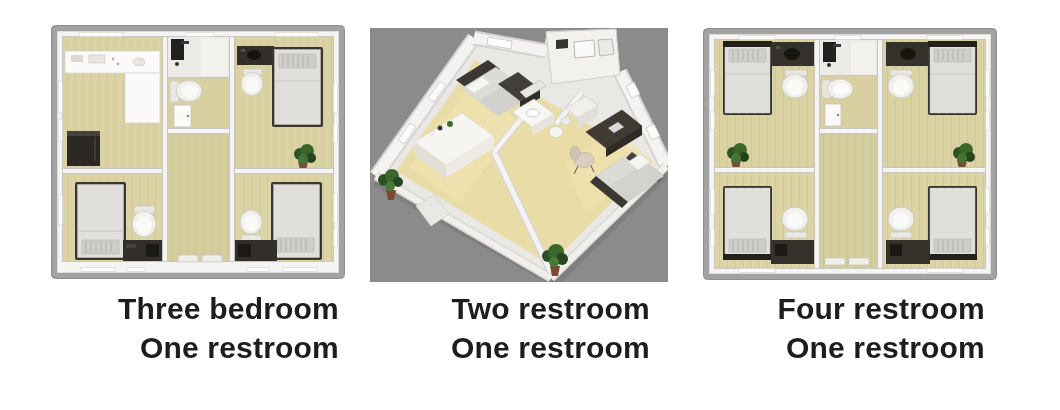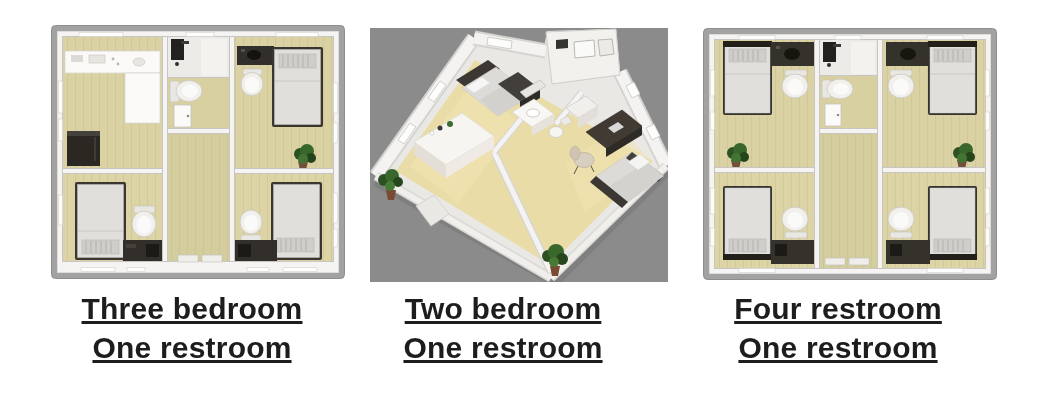--- a/index.html
+++ b/index.html
@@ -4,24 +4,23 @@
 <style>
   html,body{margin:0;padding:0;}
   body{
     width:1060px;height:410px;position:relative;overflow:hidden;
     background:#ffffff;
     font-family:"Liberation Sans","DejaVu Sans",sans-serif;
   }
   .plan-card{position:absolute;margin:0;padding:0;}
   .plan-card svg{display:block;width:100%;height:100%;}
   .caption{
-    position:absolute;top:289px;text-align:center;
+    position:absolute;top:289px;text-align:right;
     font-weight:700;font-size:30px;line-height:39px;color:#1d1d1d;
     letter-spacing:0.2px;
-    text-decoration:underline;
   }
 </style>
 </head>
 <body>
 
 <figure class="plan-card" style="left:51px;top:25px;width:294px;height:254px;">
 <svg viewBox="0 0 294 254">
   <defs>
     <pattern id="plkA" width="8" height="12" patternUnits="userSpaceOnUse">
       <line x1="0.5" y1="0" x2="0.5" y2="12" stroke="#c3ba8e" stroke-width="1" opacity="0.45"></line>
@@ -457,19 +456,19 @@
         <rect x="224" y="240.5" width="36" height="4"></rect>
   </g>
 </svg>
 </figure>
 
 <div class="caption" style="left:45px;width:294px;">
   <div>Three bedroom</div>
   <div>One restroom</div>
 </div>
 <div class="caption" style="left:356px;width:294px;">
-  <div>Two bedroom</div>
+  <div>Two restroom</div>
   <div>One restroom</div>
 </div>
 <div class="caption" style="left:691px;width:294px;">
   <div>Four restroom</div>
   <div>One restroom</div>
 </div>
 
 </body></html>

